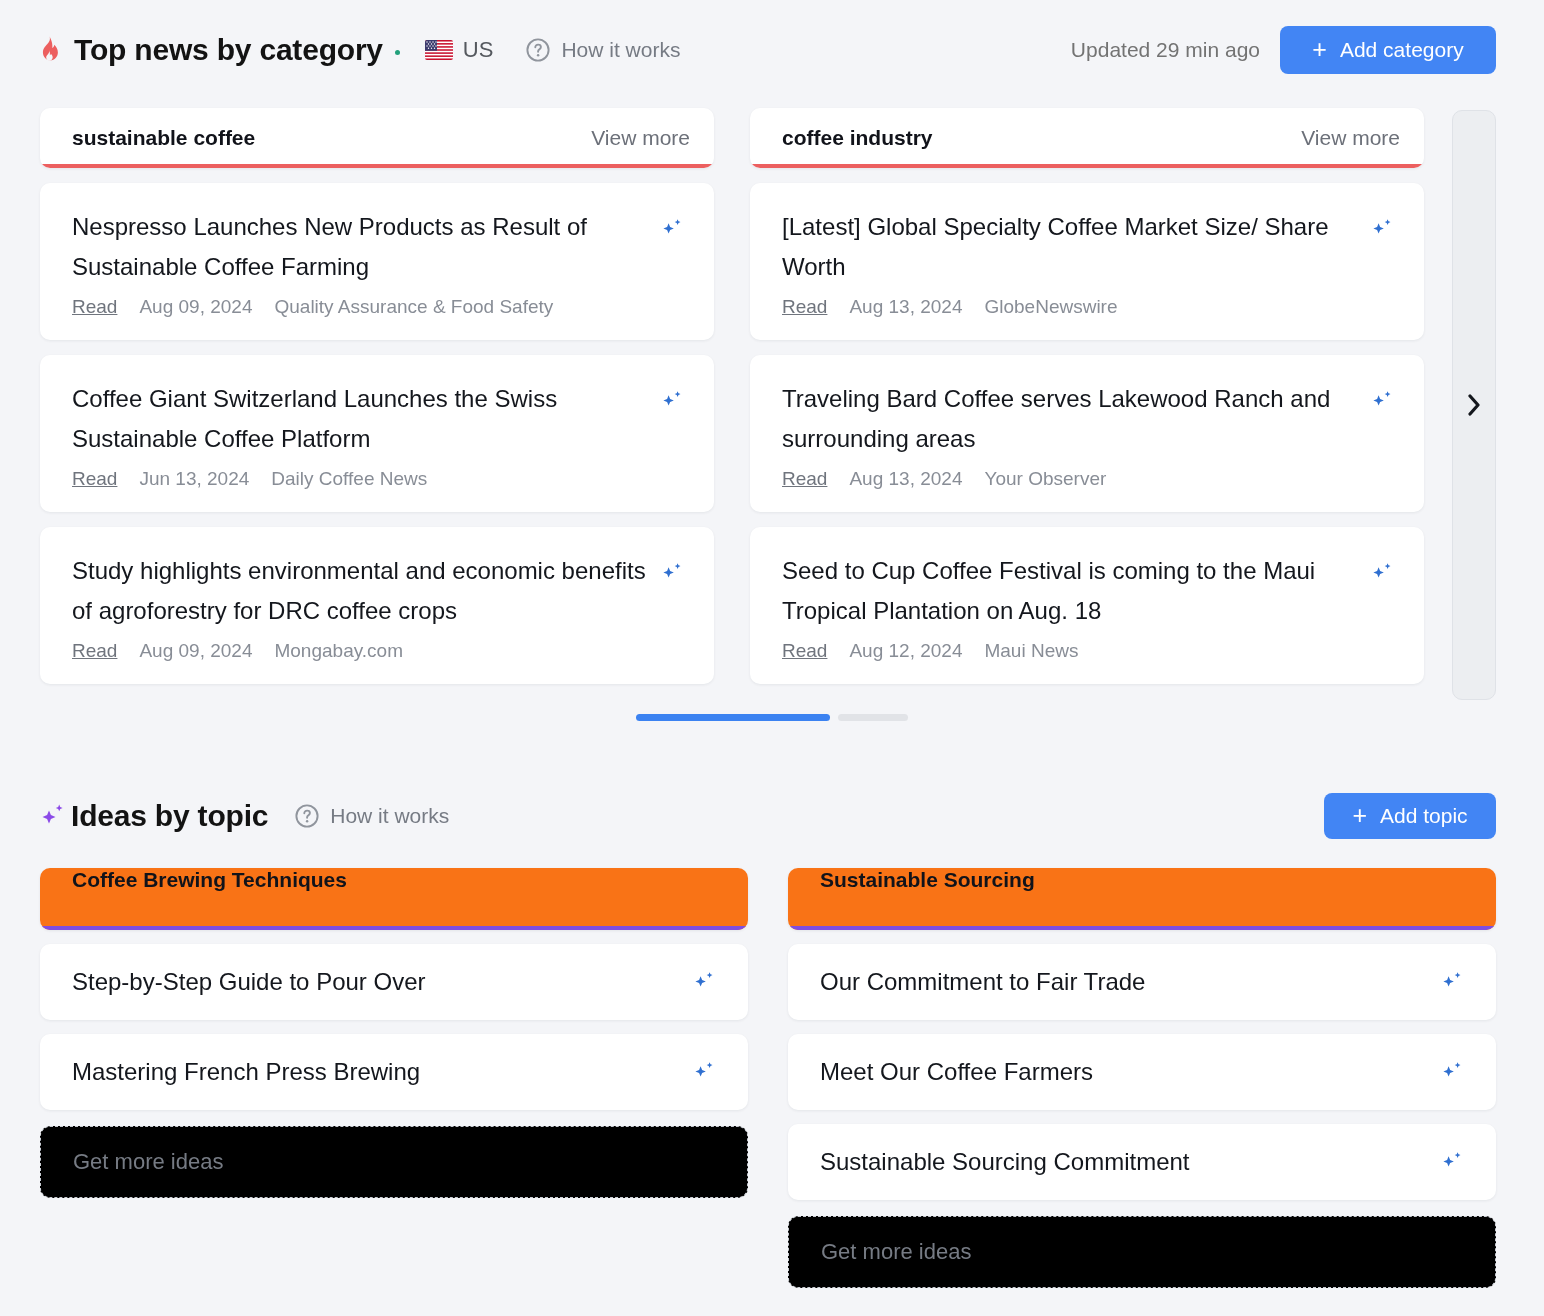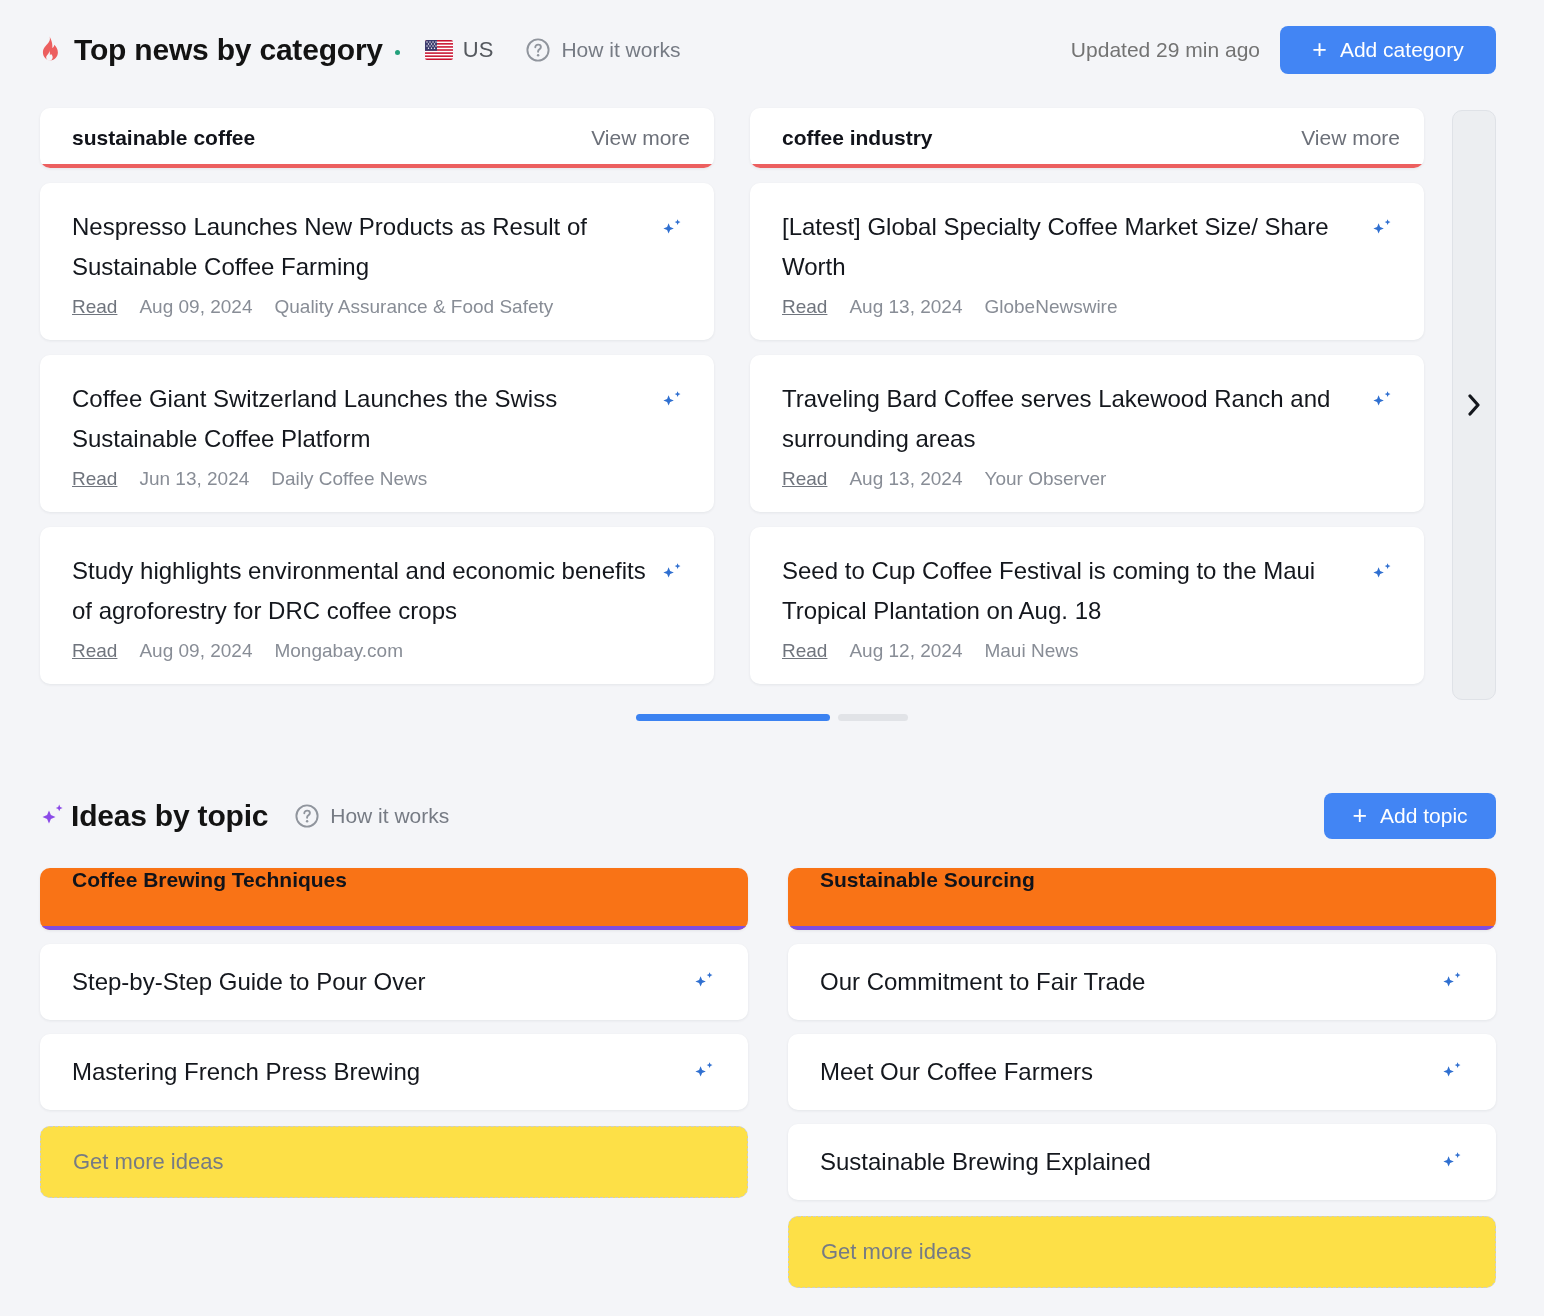--- a/index.html
+++ b/index.html
@@ -131,21 +131,21 @@
     position: absolute; left: 0; right: 0; bottom: 0; height: 4px; background: #7e4ee0;
   }
   .idea-row {
     background: #fff; border-radius: 10px; margin-top: 14px; height: 76px;
     display: flex; align-items: center; padding: 0 32px;
     box-shadow: 0 1px 3px rgba(20,25,40,.07); cursor: pointer;
   }
   .idea-text { flex: 1; font-size: 24px; color: #14171d; }
   .get-more {
     margin-top: 16px; height: 72px; border-radius: 10px;
-    border: 1.5px dashed #c8ccd3; background: #fde047;
+    border: 1.5px dashed #c8ccd3; background: #000000;
     display: flex; align-items: center; padding: 0 32px;
     font-size: 22px; color: #767b84; cursor: pointer;
   }
 </style>
 </head>
 <body>
 
 <div class="page">
 
   <div class="news-header">
@@ -388,21 +388,21 @@
         </svg>
       </div>
       <div class="idea-row">
         <span class="idea-text">Meet Our Coffee Farmers</span>
         <svg class="sparkle" viewBox="0 0 24 24" style="margin-top:0">
           <path d="M8.6 6.2l1.5 3.7 3.7 1.5-3.7 1.5-1.5 3.7-1.5-3.7-3.7-1.5 3.7-1.5z" fill="#2f6fd0"></path>
           <path d="M17.6 2.2l.85 2.05 2.05.85-2.05.85-.85 2.05-.85-2.05-2.05-.85 2.05-.85z" fill="#2f6fd0"></path>
         </svg>
       </div>
       <div class="idea-row">
-        <span class="idea-text">Sustainable Brewing Explained</span>
+        <span class="idea-text">Sustainable Sourcing Commitment</span>
         <svg class="sparkle" viewBox="0 0 24 24" style="margin-top:0">
           <path d="M8.6 6.2l1.5 3.7 3.7 1.5-3.7 1.5-1.5 3.7-1.5-3.7-3.7-1.5 3.7-1.5z" fill="#2f6fd0"></path>
           <path d="M17.6 2.2l.85 2.05 2.05.85-2.05.85-.85 2.05-.85-2.05-2.05-.85 2.05-.85z" fill="#2f6fd0"></path>
         </svg>
       </div>
       <div class="get-more">
         <span>Get more ideas</span>
       </div>
     </div>
   </div>

